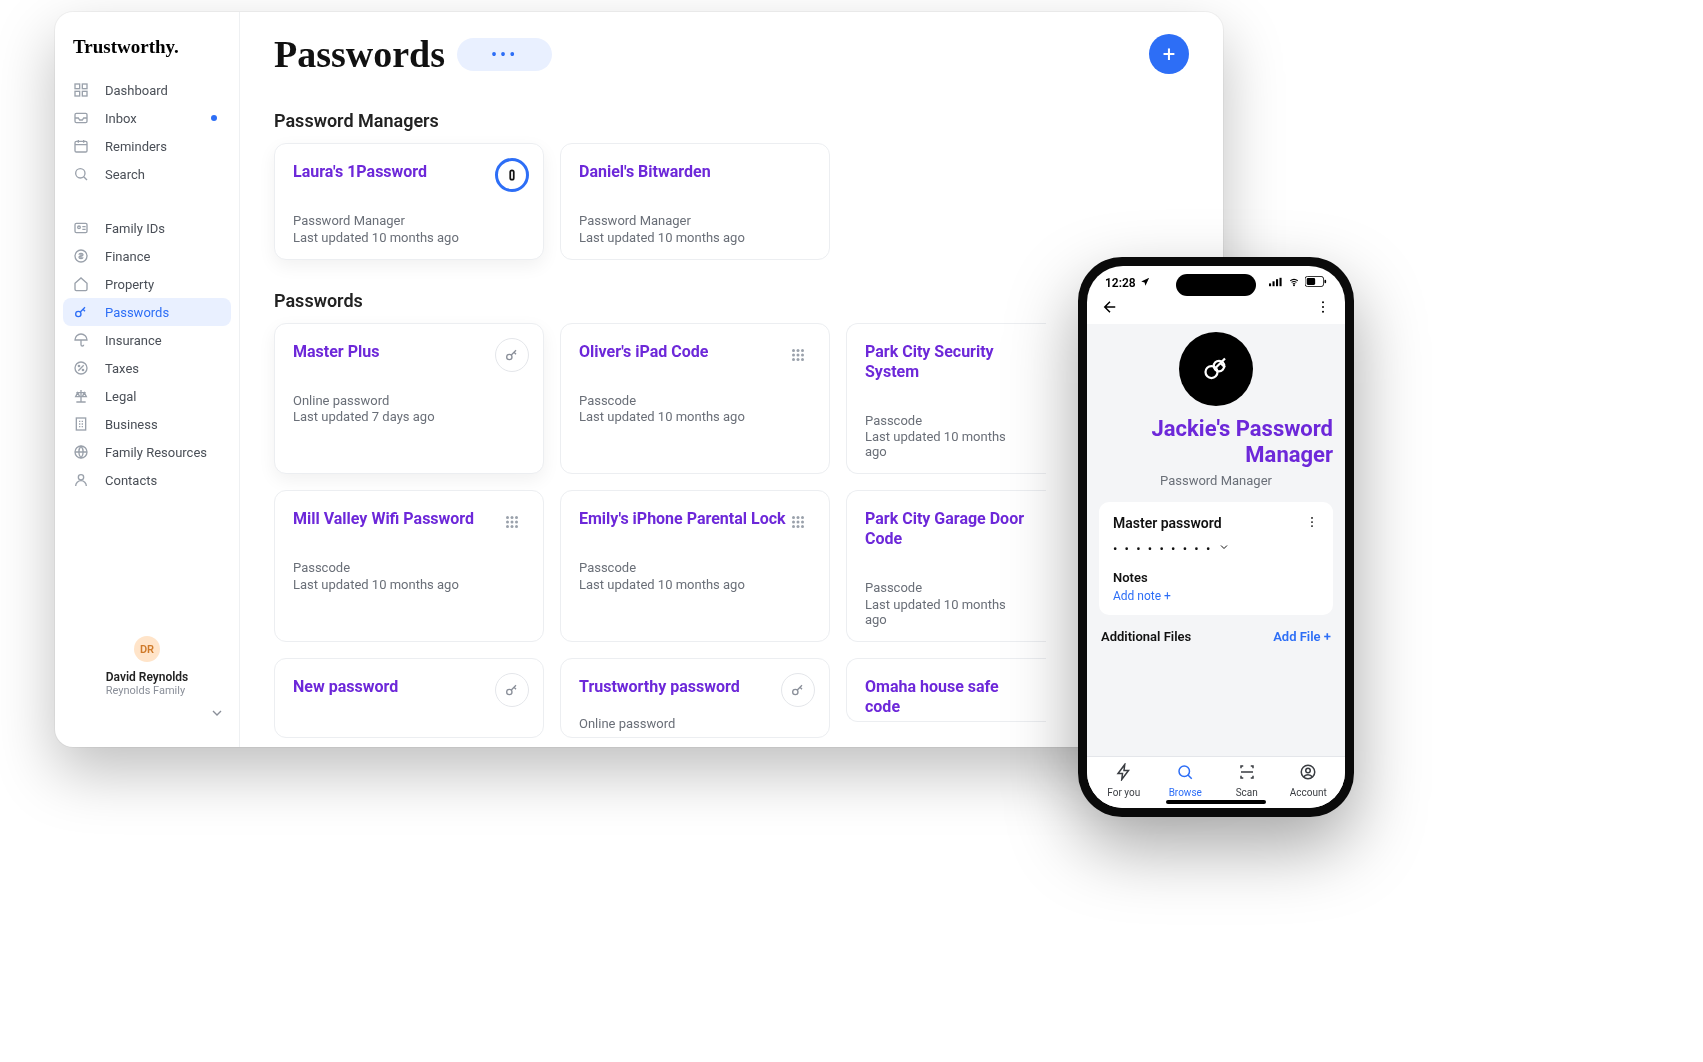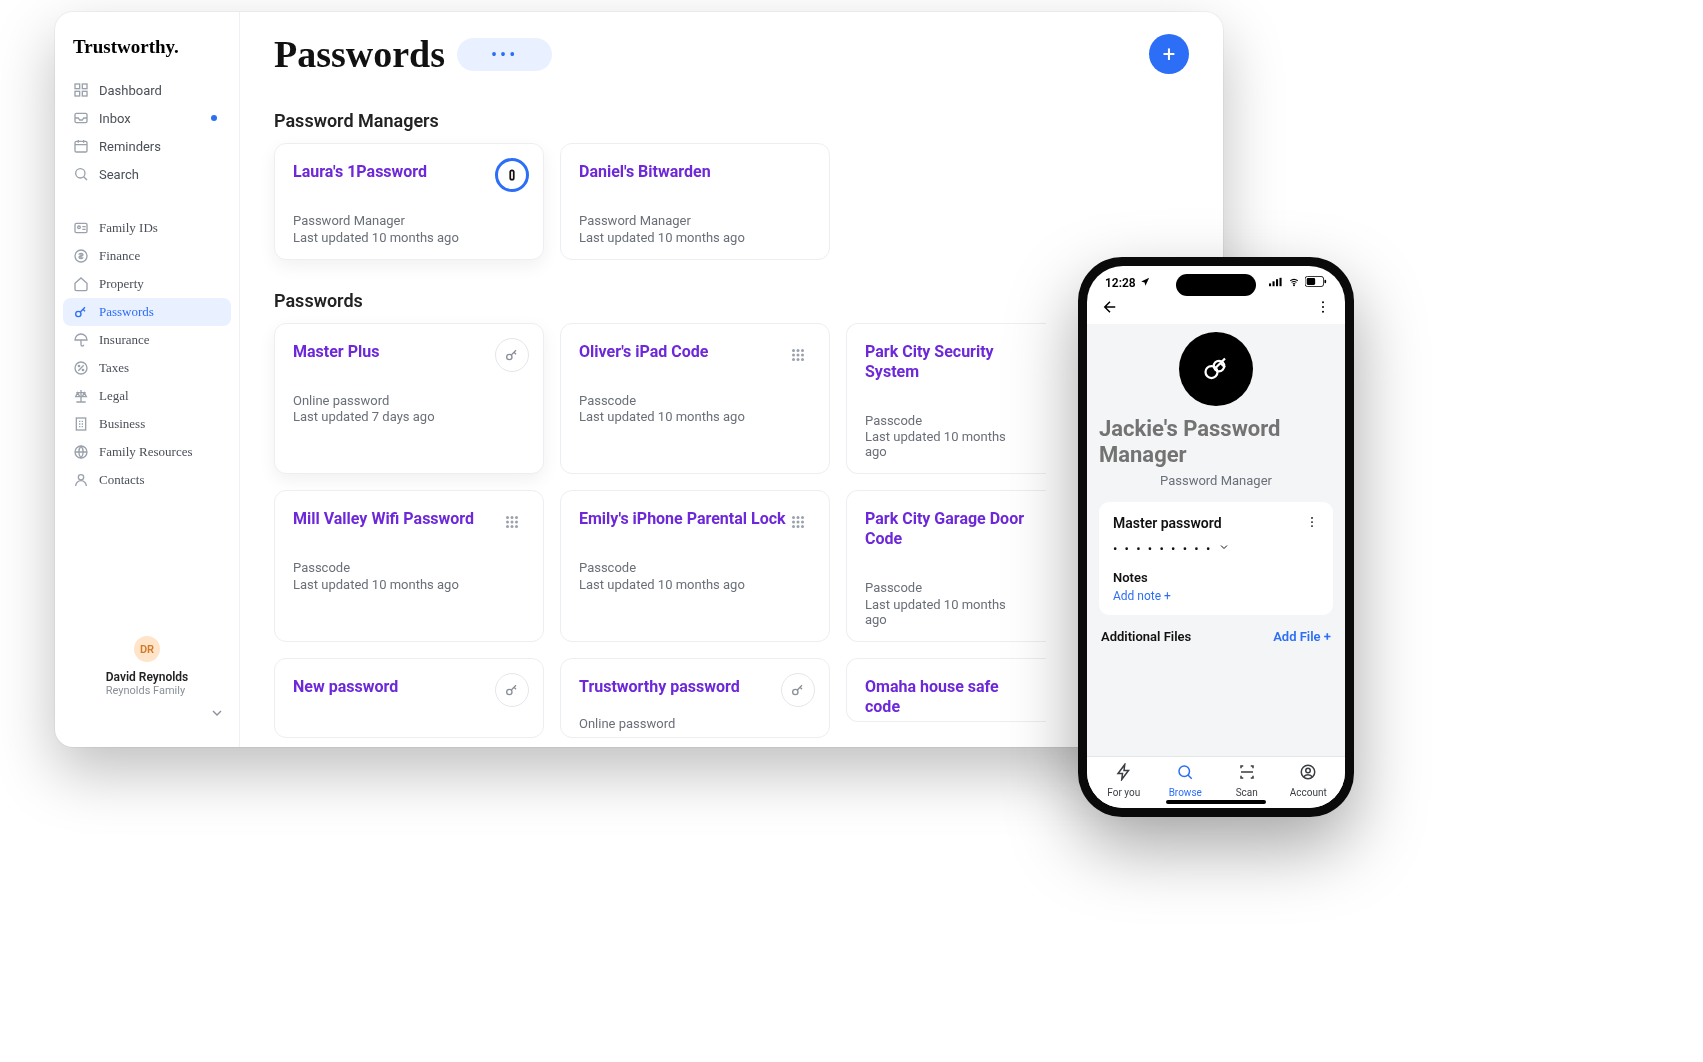--- a/index.html
+++ b/index.html
@@ -30,25 +30,25 @@
     flex-direction: column;
     padding: 24px 0 12px 0;
   }
   .logo {
     font-family: Georgia, "Times New Roman", serif;
     font-weight: 700;
     font-size: 19px;
     padding: 0 18px 18px 18px;
   }
   .nav-group { padding: 0 8px 12px 8px; }
-  .nav-group + .nav-group { margin-top: 14px; font-family: Liberation Serif, serif; }
+  .nav-group + .nav-group { margin-top: 14px; }
   .nav-item {
     display: flex;
     align-items: center;
-    gap: 10px;
+    gap: 16px;
     padding: 6px 10px;
     font-size: 13px;
     color: #4a4f57;
     border-radius: 8px;
     cursor: pointer;
     position: relative;
   }
   .nav-item.active {
     background: #e9f0ff;
     color: #2d6ef6;
@@ -211,23 +211,23 @@
     width: 74px; height: 74px;
     border-radius:50%;
     background:#000;
     color:#fff;
     display:flex; align-items:center; justify-content:center;
     margin-bottom: 10px;
   }
   .p-title {
     font-size: 22px;
     font-weight:700;
-    text-align:left;
+    text-align:right;
     line-height:1.2;
-    color:#737373;
+    color:#6d28d9;
   }
   .p-sub { font-size:13px; color:#6a6f78; margin-top:4px; margin-bottom:14px;}
   .p-card {
     background:#fff;
     border-radius:10px;
     width:100%;
     padding: 12px 14px;
     margin-bottom: 14px;
   }
   .p-card .hrow { display:flex; justify-content:space-between; align-items:center; }

